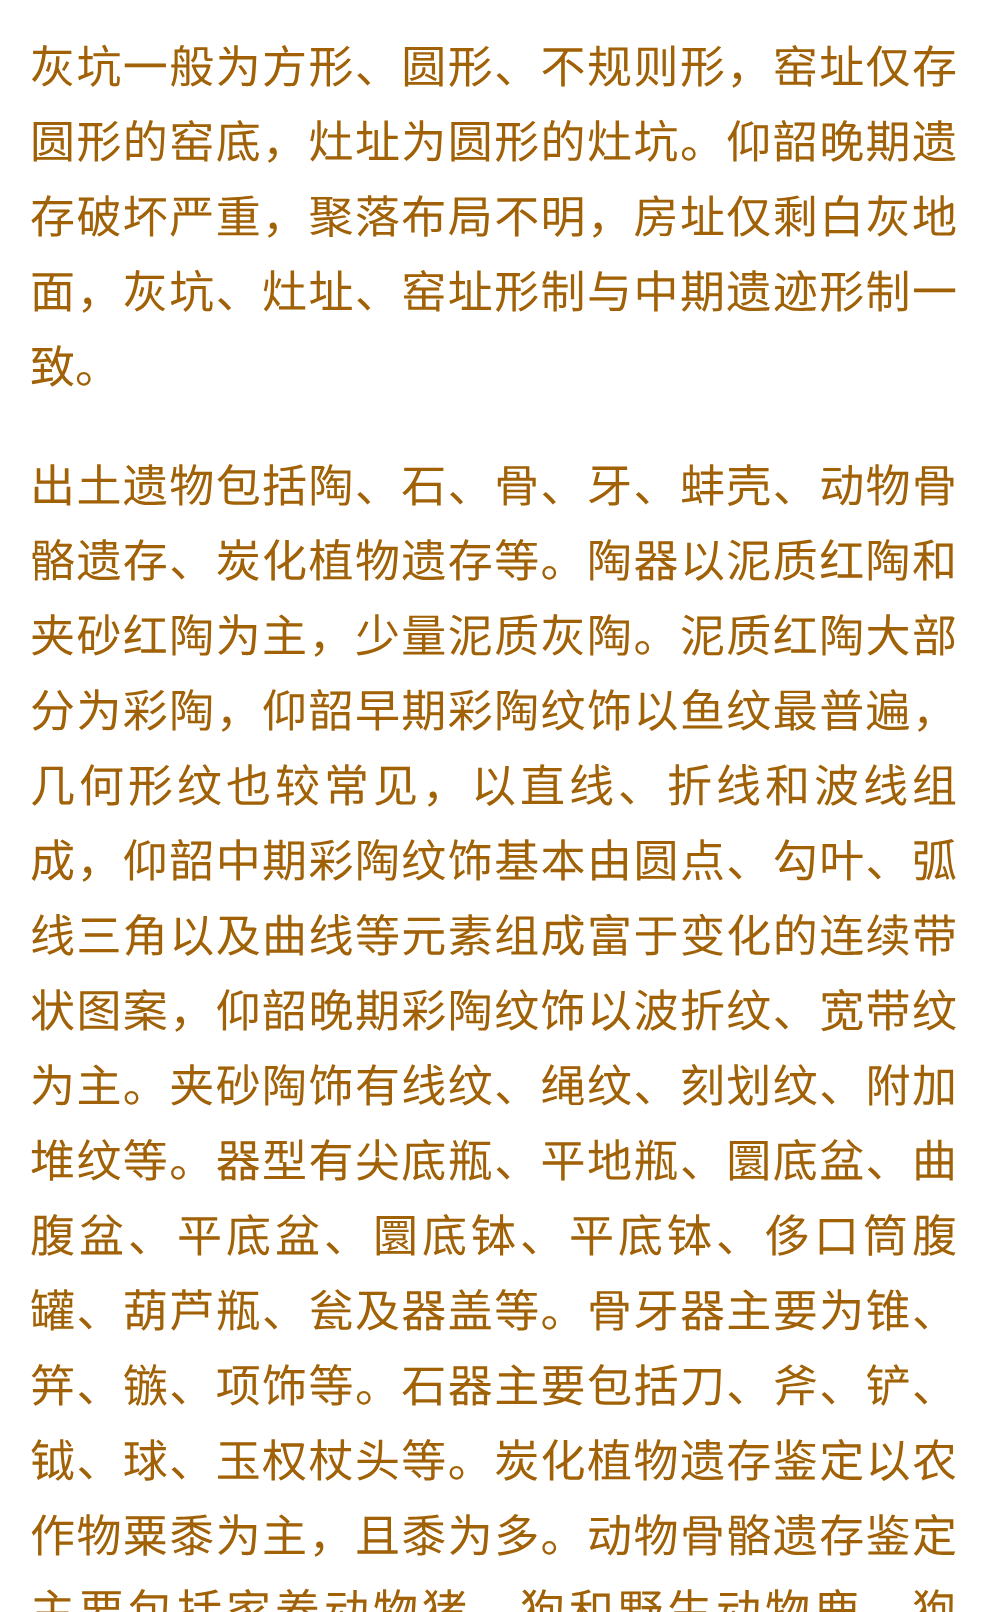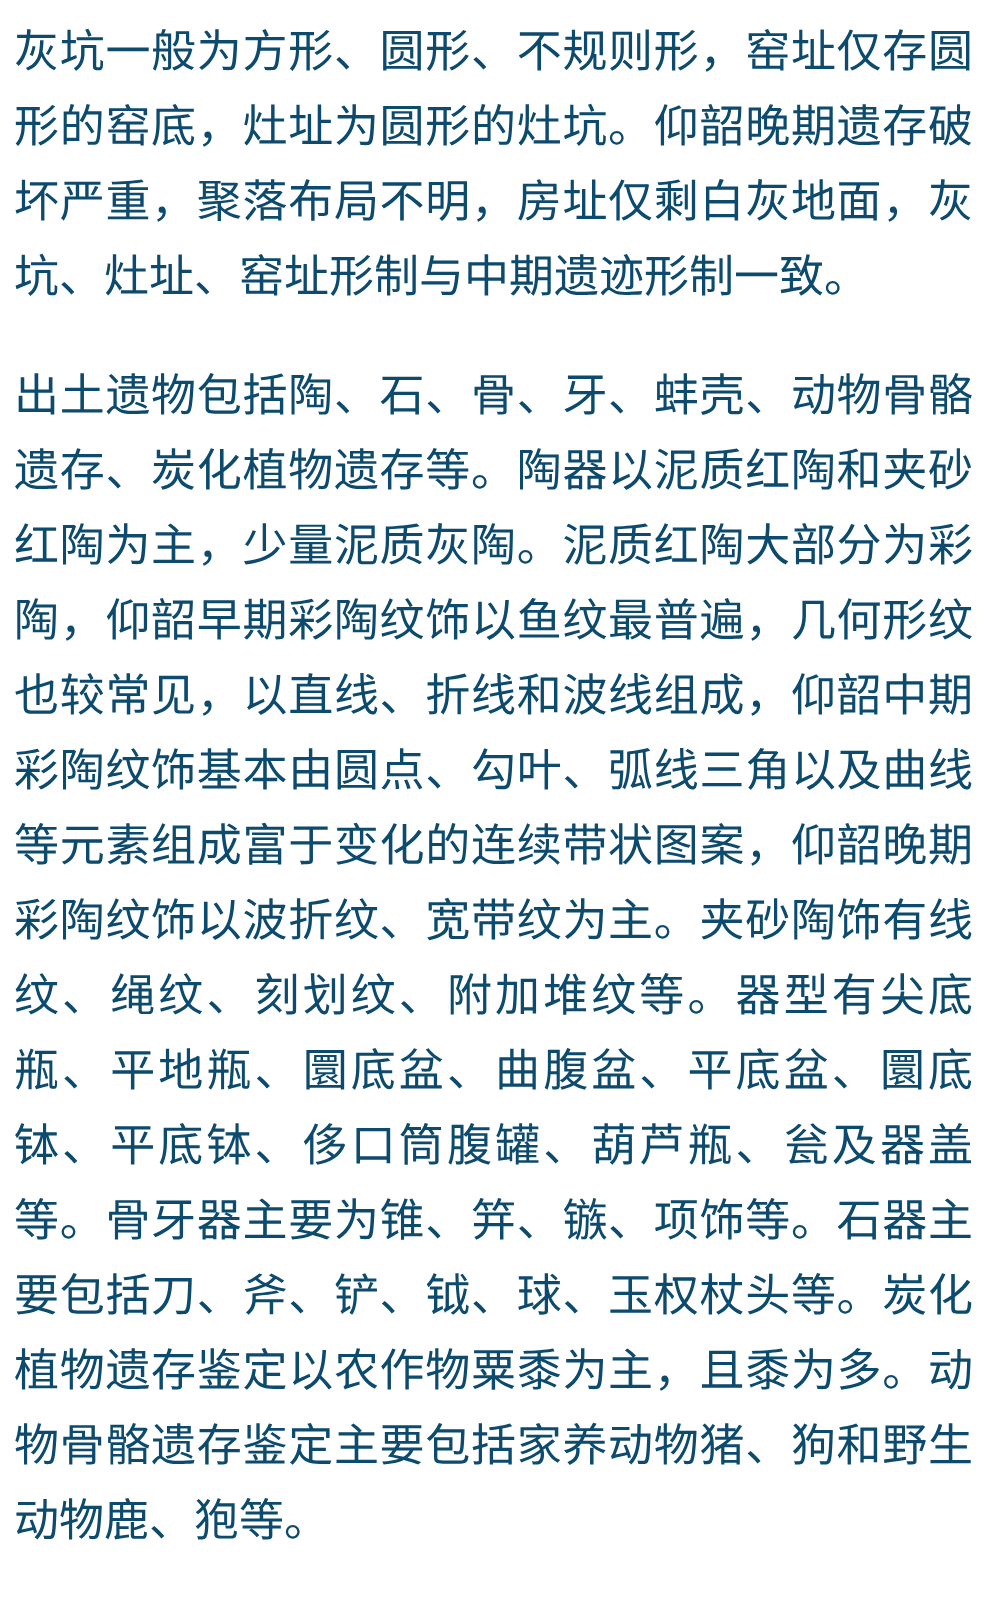--- a/index.html
+++ b/index.html
@@ -19,25 +19,25 @@
     height: 1612px;
     padding: 14px 18px 10px 14px;
     background: #ffffff;
   }
   .doc-body {
     display: block;
   }
   .para {
     font-size: 45px;
     line-height: 75px;
-    color: #0c4a6e;
+    color: #a16207;
     text-align: justify;
     text-justify: inter-character;
     letter-spacing: 0px;
-    margin: 0;
+    margin: 16px;
     font-weight: 500;
   }
   .para + .para {
     margin-top: 48px;
     font-family: Liberation Mono, monospace;
   }
 </style>
 </head>
 <body>
 

